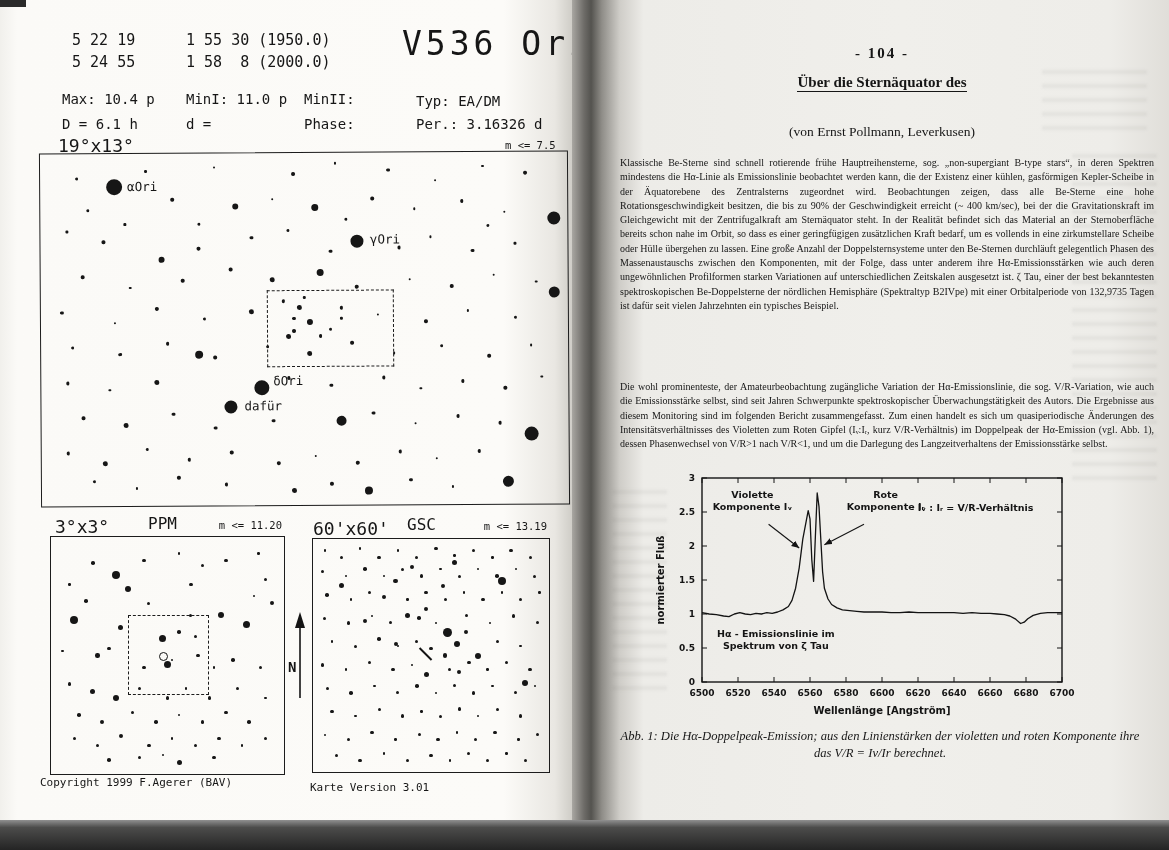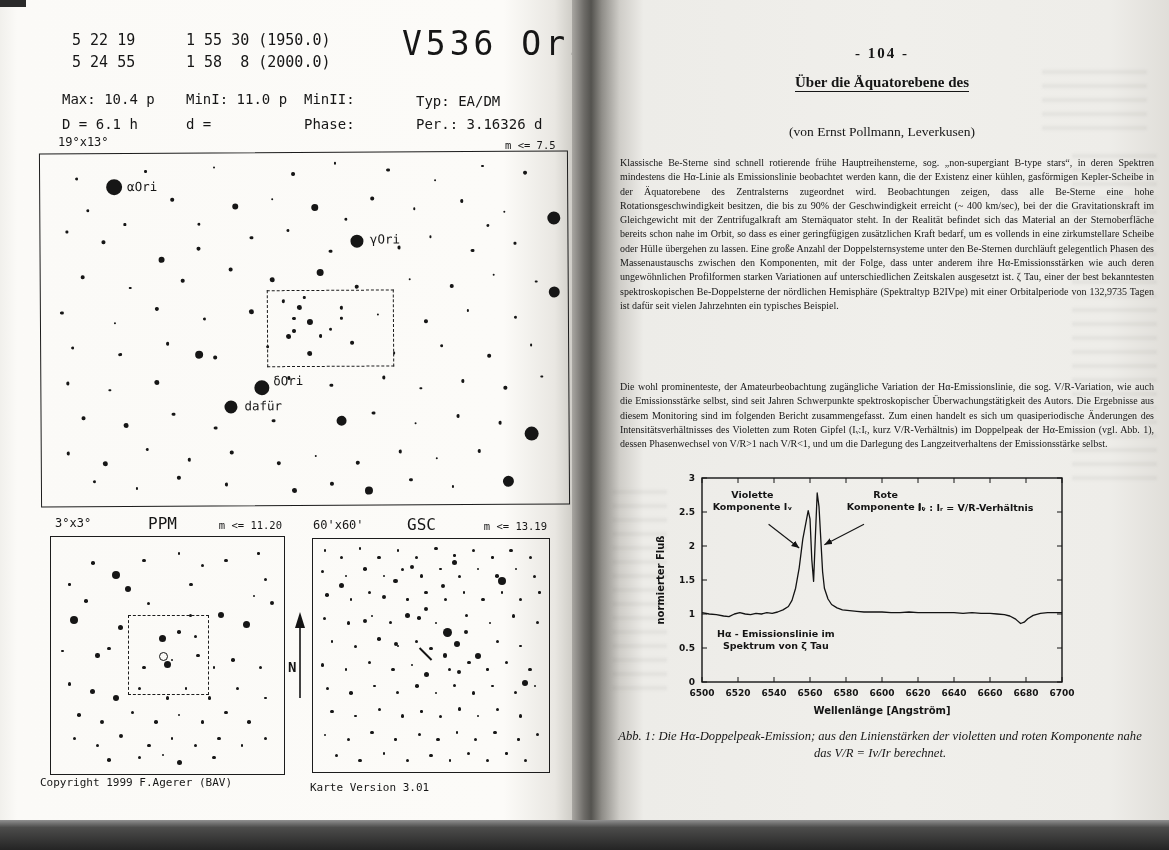--- a/index.html
+++ b/index.html
@@ -12,21 +12,21 @@
     background:linear-gradient(to right,#a9a7a2 0,#6e6c68 2%,#54534f 3.2%,#8f8d88 5%,#cfcdc8 8%,#edecE8 12%,#f0efeb 55%,#eeede9 90%,#e0dED9 100%);
     font-family:"Liberation Serif","DejaVu Serif",serif}
   .scan-band{position:absolute;left:0;bottom:0;width:1169px;height:30px;
     background:linear-gradient(to bottom,#909090 0,#4c4c4b 25%,#242424 100%)}
   .corner-mark{position:absolute;left:0;top:0;width:26px;height:7px;background:#2a2a2a}
   
   .mono-abs{position:absolute;white-space:pre;line-height:1.1}
   .coord{font-size:15px}
   .param{font-size:14px}
   .star-title{position:absolute;left:402px;top:24px;font-size:33px;letter-spacing:4px;white-space:pre}
-  .fov{font-size:12px}
+  .fov{font-size:18px}
   .maglim{font-size:10.5px}
   .chart-box{position:absolute;border:1.6px solid #1c1c1c;background:transparent}
   .star{position:absolute;background:#161616;border-radius:50%}
   .star-label{position:absolute;font-size:12.5px;white-space:pre}
   .dashed-box{position:absolute;border:1.6px dashed #1c1c1c}
   .variable-star{position:absolute;width:7px;height:7px;border:1.7px solid #141414;border-radius:50%}
   .gsc-marker{position:absolute;width:17px;height:2.2px;background:#141414;transform:rotate(45deg)}
   .credit{font-size:11px}
   
   .bleed{position:absolute;filter:blur(1.6px);opacity:.55;
@@ -414,21 +414,21 @@
   <span class="mono-abs credit" style="left:310px;top:782px">Karte Version 3.01</span>
 </div>
 
 <div class="page-right">
   <div class="bleed" style="left:500px;top:150px;width:85px;height:330px"></div>
   <div class="bleed" style="left:40px;top:480px;width:55px;height:210px"></div>
   <div class="bleed" style="left:470px;top:60px;width:105px;height:70px"></div>
 
   <div class="pgnum">- 104 -</div>
 
-  <div class="art-title" style="top:74px"><span>Über die Äquatorebene des</span></div>
+  <div class="art-title" style="top:74px"><span>Über die Sternäquator des</span></div>
   <div class="byline">(von Ernst Pollmann, Leverkusen)</div>
 
   <div class="para" style="top:156px">Klassische Be-Sterne sind schnell rotierende frühe Hauptreihensterne, sog. „non-supergiant B-type stars“, in deren Spektren mindestens die Hα-Linie als Emissionslinie beobachtet werden kann, die der Existenz einer kühlen, gasförmigen Kepler-Scheibe in der Äquatorebene des Zentralsterns zugeordnet wird. Beobachtungen zeigen, dass alle Be-Sterne eine hohe Rotationsgeschwindigkeit besitzen, die bis zu 90% der Geschwindigkeit erreicht (~ 400 km/sec), bei der die Gravitationskraft im Gleichgewicht mit der Zentrifugalkraft am Sternäquator steht. In der Realität befindet sich das Material an der Sternoberfläche bereits schon nahe im Orbit, so dass es einer geringfügigen zusätzlichen Kraft bedarf, um es vollends in eine zirkumstellare Scheibe oder Hülle übergehen zu lassen. Eine große Anzahl der Doppelsternsysteme unter den Be-Sternen durchläuft gelegentlich Phasen des Massenaustauschs zwischen den Komponenten, mit der Folge, dass unter anderem ihre Hα-Emissionsstärken wie auch deren ungewöhnlichen Profilformen starken Variationen auf unterschiedlichen Zeitskalen ausgesetzt ist. ζ Tau, einer der best bekanntesten spektroskopischen Be-Doppelsterne der nördlichen Hemisphäre (Spektraltyp B2IVpe) mit einer Orbitalperiode von 132,9735 Tagen ist dafür seit vielen Jahrzehnten ein typisches Beispiel.</div>
   <div class="para" style="top:380px">Die wohl prominenteste, der Amateurbeobachtung zugängliche Variation der Hα-Emissionslinie, die sog. V/R-Variation, wie auch die Emissionsstärke selbst, sind seit Jahren Schwerpunkte spektroskopischer Überwachungstätigkeit des Autors. Die Ergebnisse aus diesem Monitoring sind im folgenden Bericht zusammengefasst. Zum einen handelt es sich um quasiperiodische Änderungen des Intensitätsverhältnisses des Violetten zum Roten Gipfel (Iᵥ:Iᵣ, kurz V/R-Verhältnis) im Doppelpeak der Hα-Emission (vgl. Abb. 1), dessen Phasenwechsel von V/R&gt;1 nach V/R&lt;1, und um die Darlegung des Langzeitverhaltens der Emissionsstärke selbst.</div>
 
   <svg id="spectrum-svg" style="position:absolute;left:80px;top:470px" width="430" height="250">
       <defs>
         <marker id="ah" markerWidth="8" markerHeight="8" refX="7" refY="3" orient="auto">
           <path d="M0,0 L7,3 L0,6 Z" fill="#141414"></path>
         </marker>
@@ -496,18 +496,18 @@
       <line x1="116.6" y1="54.24000000000001" x2="147.2" y2="78.04000000000002" stroke="#141414" stroke-width="1.1" marker-end="url(#ah)"></line>
       <text x="233.6" y="28.400000000000006" text-anchor="middle" class="an">Rote</text>
       <text x="233.6" y="40.400000000000006" text-anchor="middle" class="an">Komponente Iᵣ</text>
       <line x1="212" y1="54.24000000000001" x2="172.4" y2="74.63999999999999" stroke="#141414" stroke-width="1.1" marker-end="url(#ah)"></line>
       <text x="323.6" y="40.640000000000015" text-anchor="middle" class="an">Iᵥ : Iᵣ = V/R-Verhältnis</text>
       <text x="123.8" y="167.12" text-anchor="middle" class="an">Hα - Emissionslinie im</text>
       <text x="123.8" y="179.12" text-anchor="middle" class="an">Spektrum von ζ Tau</text>
     </svg>
 
   <div class="caption">
-    <span>Abb. 1: Die Hα-Doppelpeak-Emission; aus den Linienstärken der violetten und roten Komponente nahe</span><br>
+    <span>Abb. 1: Die Hα-Doppelpeak-Emission; aus den Linienstärken der violetten und roten Komponente ihre</span><br>
     <span>das V/R = Iv/Ir berechnet.</span>
   </div>
 </div>
 
 <div class="scan-band"></div>
 
 </body></html>

